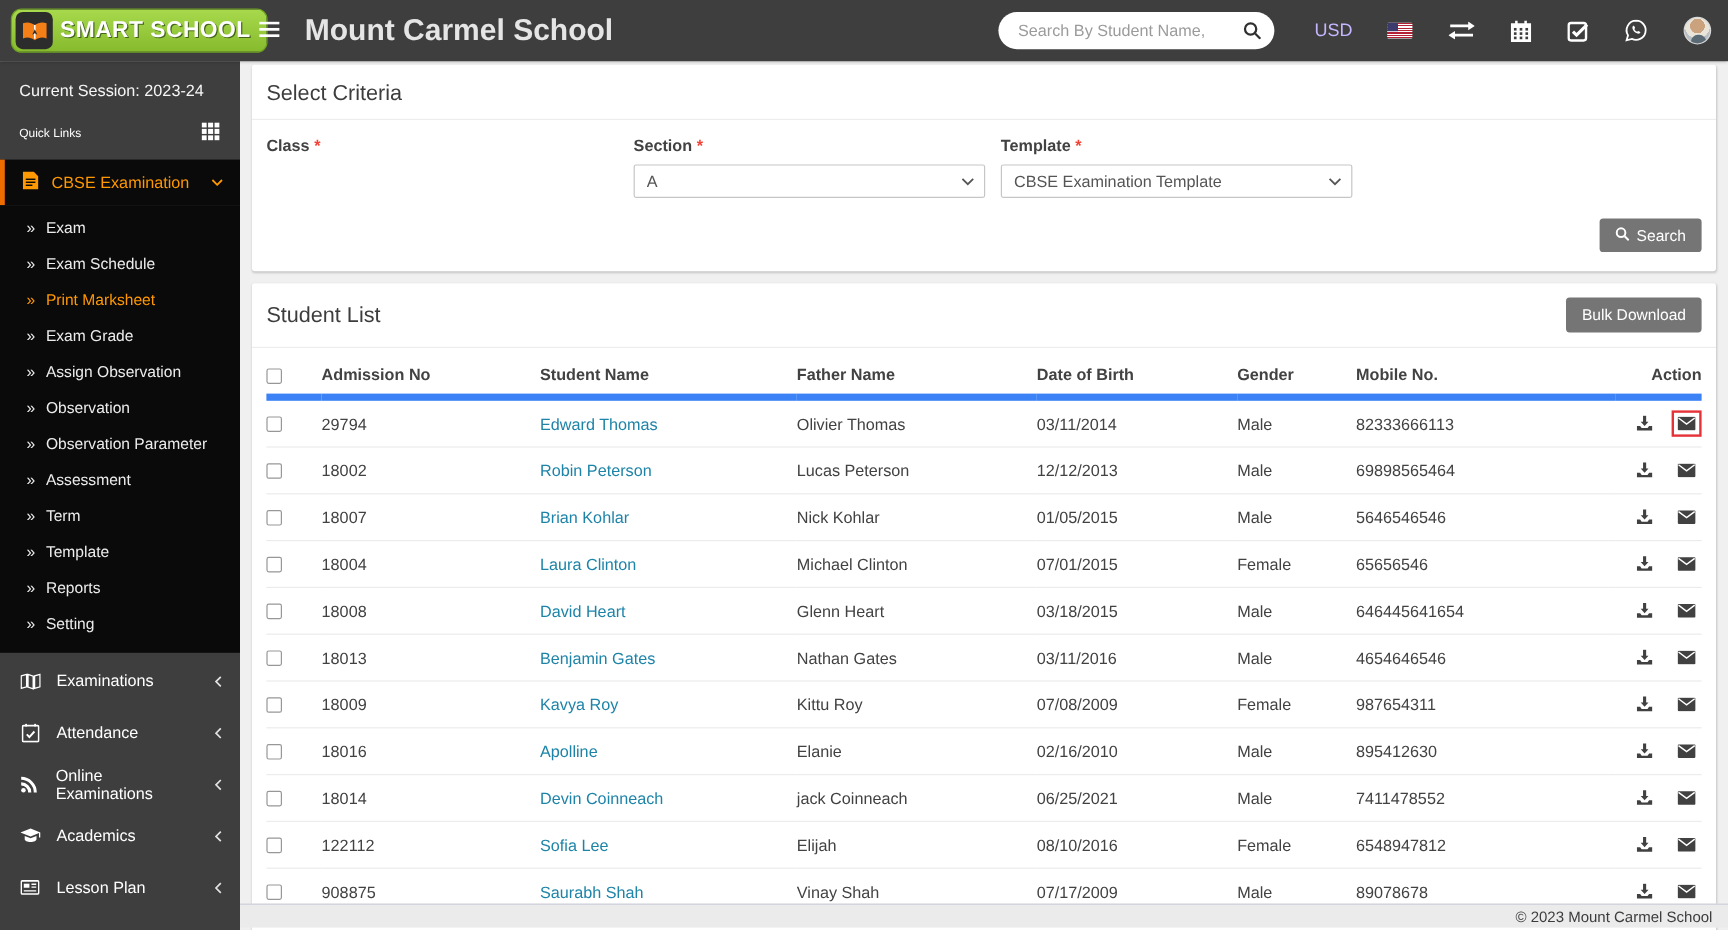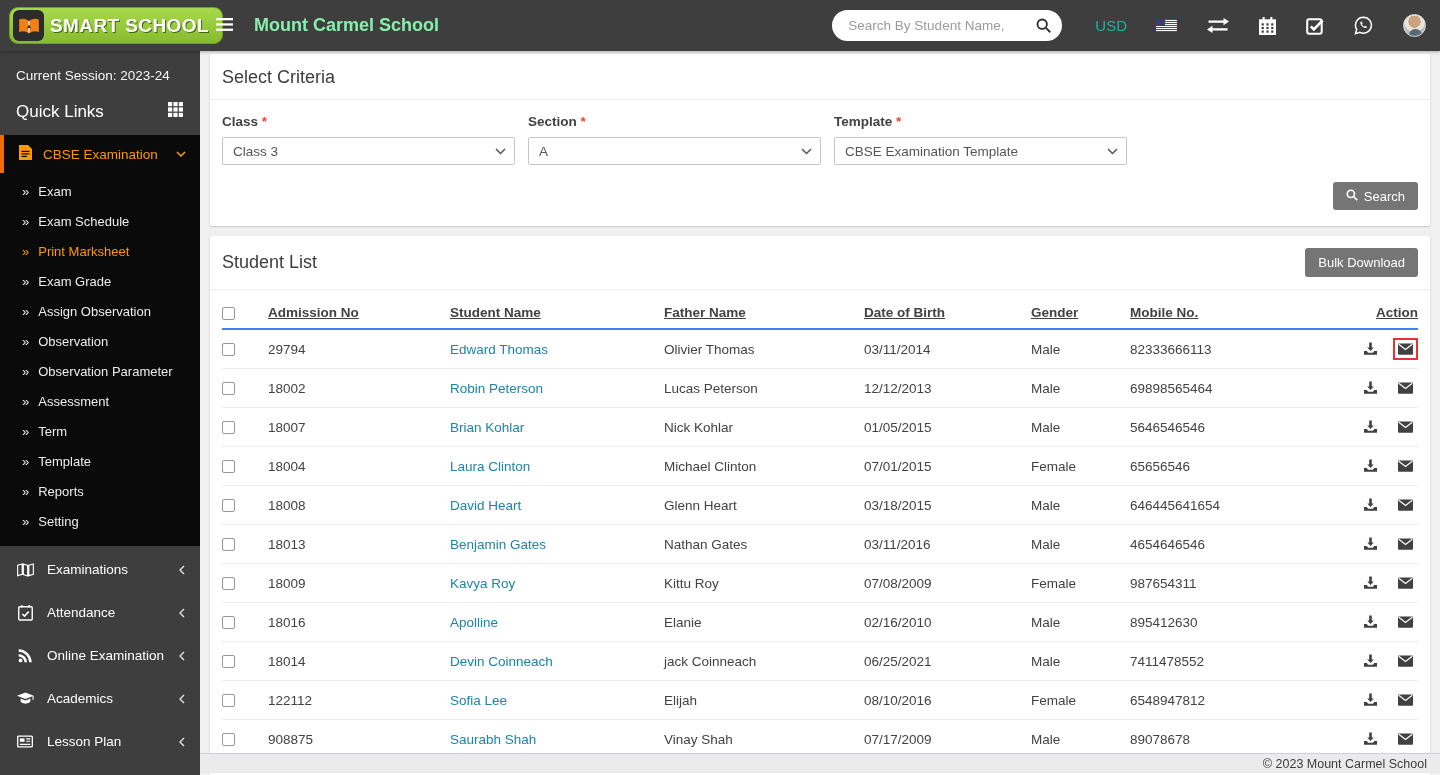--- a/index.html
+++ b/index.html
@@ -19,48 +19,48 @@
   }
   .logo-area { width:200px; height:51px; display:flex; align-items:center; padding-left:9px; flex:none; }
   .logo-pill {
     display:flex; align-items:center; gap:6px; height:37px;
     background:linear-gradient(#a8d94c,#86bb2d); border-radius:9px;
     padding:0 13px 0 3px; border:1px solid #6fa223; cursor:pointer;
   }
   .logo-book { width:31px; height:31px; background:#2c2c2c; border-radius:6px; display:flex; align-items:center; justify-content:center; }
   .logo-text { color:#fff; font-weight:bold; font-size:19px; letter-spacing:.4px; text-shadow:1px 1px 0 #44641a; white-space:nowrap; }
   .hamburger { background:none; border:none; padding:4px; margin-left:12px; cursor:pointer; display:flex; }
-  .school-name { color:#86efac; font-size:18px; font-weight:bold; margin-left:17px; white-space:nowrap; }
+  .school-name { color:#e5e5e5; font-size:25px; font-weight:bold; margin-left:17px; white-space:nowrap; }
   .header-right { margin-left:auto; display:flex; align-items:center; padding-right:12px; }
   .searchbox {
     width:230px; height:31px; background:#fff; border-radius:16px;
     display:flex; align-items:center; padding:0 11px 0 14px; margin-right:33px;
   }
   .searchbox input {
     border:none; outline:none; flex:1; font-size:13.5px; color:#555;
     font-family:"Liberation Sans", sans-serif; background:transparent; min-width:0;
   }
   .searchbox input::placeholder { color:#9b9b9b; }
   .search-glyph { display:flex; cursor:pointer; }
-  .currency { color:#14b8a6; font-size:15px; margin-right:29px; cursor:pointer; }
+  .currency { color:#c4b5fd; font-size:15px; margin-right:29px; cursor:pointer; }
   .flag { width:21px; height:13px; position:relative; border-radius:1px; margin-right:30px; cursor:pointer;
     background:repeating-linear-gradient(180deg,#b22234 0 1px,#fff 1px 2px); }
   .flag::after { content:""; position:absolute; left:0; top:0; width:9px; height:7px; background:#3c3b6e; }
   .hicon { background:none; border:none; padding:0; margin-right:30px; display:flex; align-items:center; cursor:pointer; color:#fff; }
   .avatar {
     width:23px; height:23px; border-radius:50%; cursor:pointer; margin-right:2px;
     background:radial-gradient(circle at 50% 32%, #caa27e 0 34%, #e8e4da 35% 58%, #b9bec4 59% 100%);
     border:1px solid #d9d9d9; position:relative; overflow:hidden;
   }
   .avatar::after { content:""; position:absolute; left:5px; bottom:-2px; width:13px; height:9px; border-radius:6px 6px 0 0; background:#5a6a75; }
 
   
   .sidebar { position:absolute; top:51px; left:0; width:200px; height:724px; background:#3e3e3e; color:#fff; }
   .session { padding:17px 16px 0; font-size:13.5px; color:#f6f6f6; }
-  .quicklinks { display:flex; align-items:center; justify-content:space-between; padding:19px 17px 13px 16px; font-size:17px; cursor:pointer; }
+  .quicklinks { display:flex; align-items:center; justify-content:space-between; padding:19px 17px 13px 16px; font-size:10px; cursor:pointer; }
   .active-module {
     background:#0a0a0a; border-left:4px solid #ef6c00;
     display:flex; align-items:center; gap:11px; padding:10px 14px 10px 15px;
     color:#ff9801; font-size:13.5px; cursor:pointer;
   }
   .active-module .chev-down { margin-left:auto; display:flex; }
   .submenu { background:#0a0a0a; padding:3px 0 10px; }
   .submenu-item { display:flex; align-items:center; gap:9px; padding:7.5px 8px 7.5px 22px; color:#ececec; font-size:13px; cursor:pointer; text-decoration:none; }
   .submenu-item .bullet { font-size:13px; line-height:1; }
   .submenu-item.active { color:#ff9801; }
@@ -92,21 +92,21 @@
     background:#757575; color:#fff; border:none; border-radius:3px;
     font-size:13px; padding:0 13px; height:28px; display:inline-flex; align-items:center; gap:6px;
     font-family:"Liberation Sans", sans-serif; cursor:pointer;
   }
 
   .students-card { margin-top:10px; padding-bottom:30px; }
   .card-head { display:flex; align-items:center; justify-content:space-between; padding:12px 0; }
   .bulk-btn { height:29px; }
 
   table { width:100%; border-collapse:collapse; margin-top:7px; table-layout:fixed; }
-  th { text-align:left; font-size:13.5px; font-weight:700; color:#424242; padding:8px 0; border-bottom:2px solid #3b82f6;text-decoration:underline; }
+  th { text-align:left; font-size:13.5px; font-weight:700; color:#424242; padding:8px 0; border-bottom:6px solid #3b82f6; }
   td { font-size:13.5px; color:#424242; padding:8px 0; border-bottom:1px solid #ececec; }
   th.action-col, td.action-cell { text-align:right; }
   input[type=checkbox] {
     appearance:none; -webkit-appearance:none; width:13px; height:13px; margin:0;
     border:1.5px solid #979797; border-radius:2px; background:#fff; vertical-align:middle; cursor:pointer;
   }
   .link { color:#1d84a8; cursor:pointer; }
   .act { display:inline-flex; vertical-align:middle; color:#414141; cursor:pointer; }
   .act.dl { margin-right:12px; }
   .env-box { display:inline-flex; padding:3px 3px; vertical-align:middle; border:2px solid transparent; }
@@ -330,21 +330,21 @@
           </span>
         </a>
 
         <a class="module-item">
           <span class="mod-ic">
             <svg width="15" height="15" viewBox="0 0 16 16" fill="#fff">
               <circle cx="2.7" cy="13.3" r="2"></circle>
               <path d="M.7 6.3a9.1 9.1 0 019 9h-2.8a6.3 6.3 0 00-6.2-6.2zM.7 1.4A14 14 0 0114.6 15.3h-2.7A11.3 11.3 0 00.7 4.1z"></path>
             </svg>
           </span>
-          <span>Online Examination</span>
+          <span>Online Examinations</span>
           <span class="chev">
             <svg width="6" height="10" viewBox="0 0 6 10">
               <path d="M5 1L1 5l4 4" stroke="#e3e3e3" stroke-width="1.4" fill="none"></path>
             </svg>
           </span>
         </a>
 
         <a class="module-item">
           <span class="mod-ic">
             <svg width="17" height="14" viewBox="0 0 18 14" fill="#fff">
@@ -387,30 +387,20 @@
 
   <main class="main">
 
     <section class="card criteria-card">
       <h2 class="card-title">Select Criteria</h2>
       <div class="card-divider"></div>
       <div class="fields">
 
           <div class="field">
             <label><span>Class</span> <span class="req">*</span></label>
-            <div class="select-wrap">
-              <select>
-                <option>Class 3</option>
-              </select>
-              <span class="sel-chev">
-                <svg width="11" height="7" viewBox="0 0 11 7">
-                  <path d="M1 1l4.5 4.5L10 1" stroke="#555" stroke-width="1.5" fill="none"></path>
-                </svg>
-              </span>
-            </div>
           </div>
 
           <div class="field">
             <label><span>Section</span> <span class="req">*</span></label>
             <div class="select-wrap">
               <select>
                 <option>A</option>
               </select>
               <span class="sel-chev">
                 <svg width="11" height="7" viewBox="0 0 11 7">

